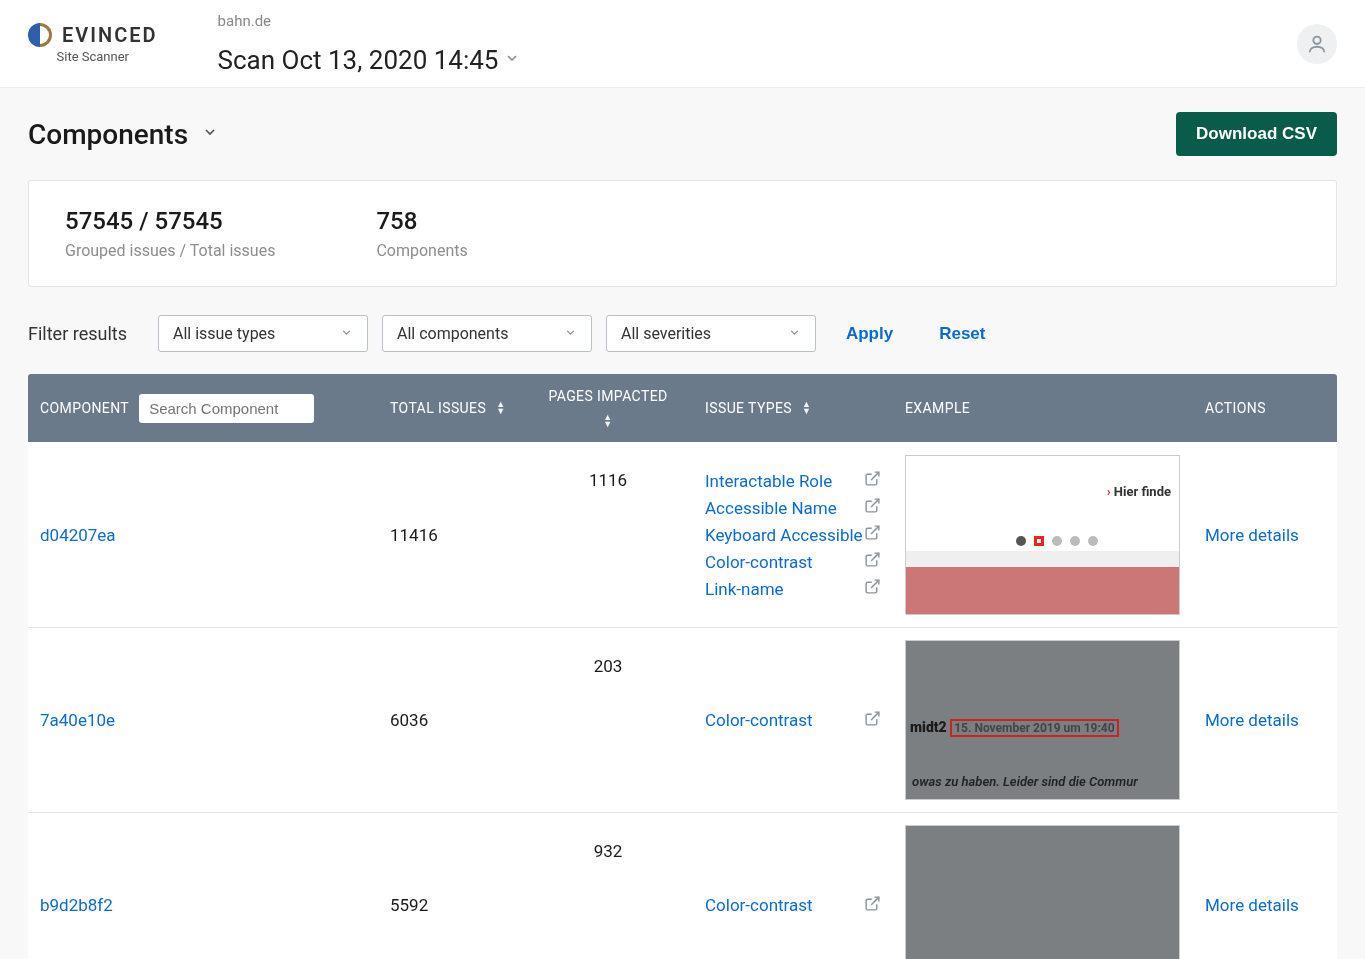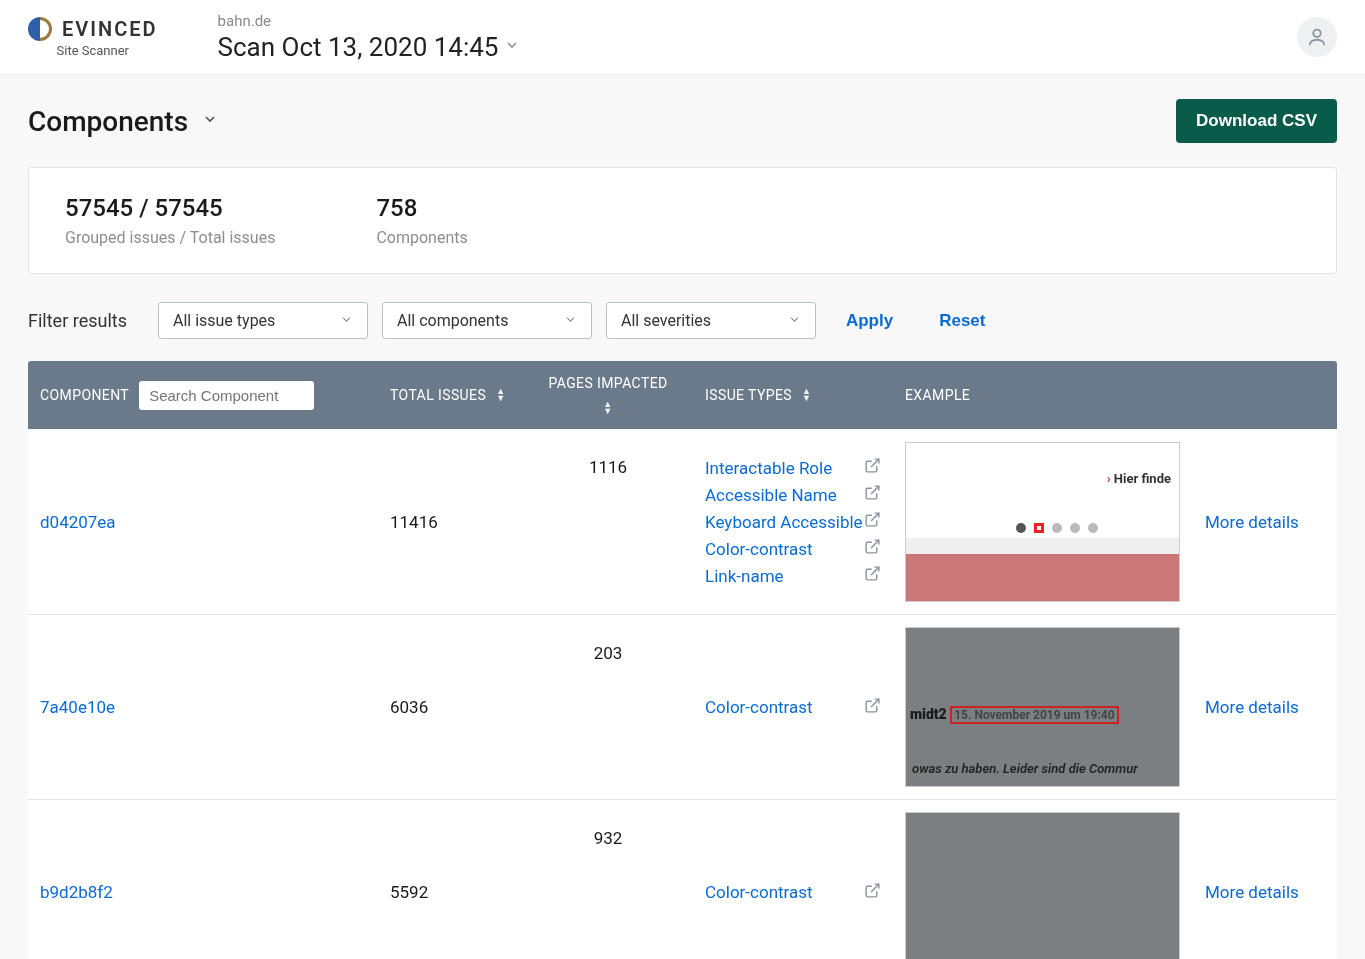--- a/index.html
+++ b/index.html
@@ -20,21 +20,21 @@
   .logo-block { display: flex; flex-direction: column; align-items: center; }
   .logo-row { display: flex; align-items: center; gap: 10px; }
   .logo-mark { width: 24px; height: 24px; display:flex; }
   .logo-mark .half { width: 12px; height: 24px; }
   .logo-mark .left { background: #2f5fa8; border-radius: 12px 0 0 12px; }
   .logo-mark .right { border: 3px solid #9a7a3f; border-left: none; border-radius: 0 12px 12px 0; }
   .logo-text { font-weight: 600; letter-spacing: 2px; font-size: 20px; color: #333; }
   .logo-sub { font-size: 13px; color: #555; margin-top: 2px; }
   .scan-block { margin-left: 60px; display:flex; flex-direction:column;justify-content:space-between; }
   .scan-domain { font-size: 15px; color: #888; }
-  .scan-title-row { display: flex; align-items: center; gap: 6px; margin-top: 2px; cursor: pointer; }
+  .scan-title-row { display: flex; align-items: center; gap: 6px; margin-top: 15px; cursor: pointer; }
   .scan-title { font-size: 26px; color: #222; }
   .avatar-btn {
     margin-left: auto;
     width: 40px; height: 40px;
     border-radius: 50%;
     background: #eef0f2;
     display:flex; align-items:center; justify-content:center;
     border: none; cursor: pointer;
   }
 
@@ -233,20 +233,23 @@
       <span>PAGES IMPACTED</span>
       <span class="sort-arrows">▲<br>▼</span>
     </div>
     <div class="th col-types">
       <span>ISSUE TYPES</span>
       <span class="sort-arrows">▲<br>▼</span>
     </div>
     <div class="th col-example">
       <span>EXAMPLE</span>
     </div>
+    <div class="th col-actions">
+      <span>ACTIONS</span>
+    </div>
   </div>
 
   <div class="tbody" id="tbody">
       <div class="trow">
         <div class="td col-comp">
           <span class="comp-link">d04207ea</span>
         </div>
         <div class="td col-total">11416</div>
         <div class="td col-pages">1116</div>
         <div class="td col-types">

